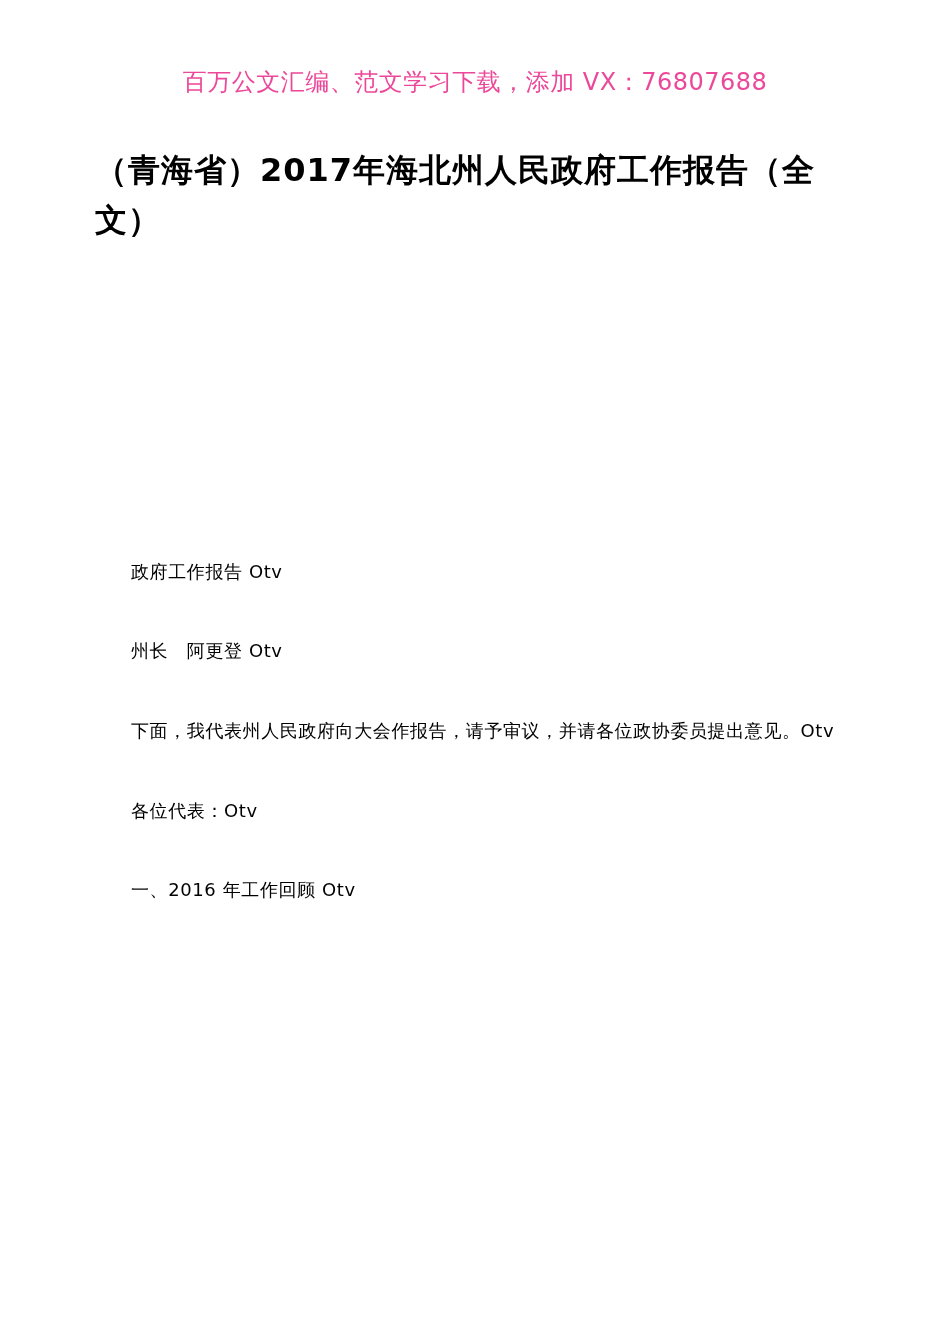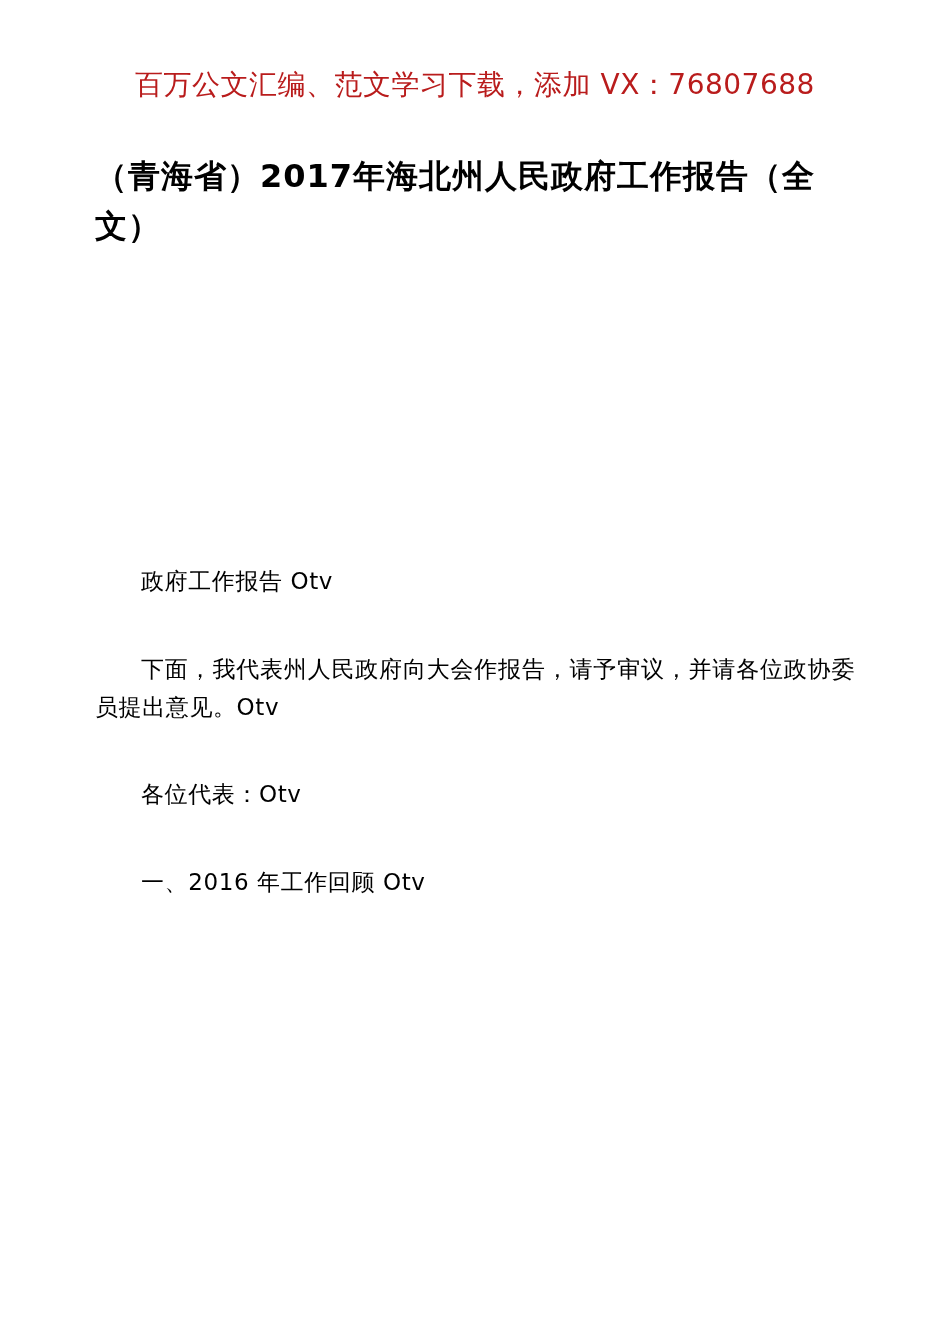--- a/index.html
+++ b/index.html
@@ -16,41 +16,41 @@
     overflow: hidden;
   }
   .page {
     width: 950px;
     height: 1344px;
     box-sizing: border-box;
     padding: 0 95px;
     position: relative;
   }
   .watermark {
-    color: #b91c1c;
-    font-size: 28px;
+    color: #ec4899;
+    font-size: 24px;
     letter-spacing: 0.5px;
     text-align: center;
     padding-top: 66px;
     font-family: "DejaVu Sans", "Liberation Sans", sans-serif;
     white-space: nowrap;
   }
   .doc-title {
     margin-top: 48px;
     font-size: 32px;
     font-weight: bold;
     line-height: 1.55;
     letter-spacing: 1px;
     font-family: "DejaVu Sans", "Liberation Sans", sans-serif;
   }
   .spacer {
     height: 290px;
   }
   .body-block {
-    font-size: 23px;
+    font-size: 18px;
     line-height: 1.65;
     letter-spacing: 0.6px;
   }
   .para {
     margin: 0 0 50px 0;
     text-indent: 2em;
     text-align: justify;
   }
   .para:last-child {
     margin-bottom: 0;
@@ -62,18 +62,19 @@
 <div class="page">
 
   <div class="watermark">百万公文汇编、范文学习下载，添加 VX：76807688</div>
 
   <h1 class="doc-title">（青海省）2017年海北州人民政府工作报告（全文）</h1>
 
   <div class="spacer"></div>
 
   <div class="body-block">
     <p class="para">政府工作报告 Otv</p>
+    <p class="para">州长　阿更登 Otv</p>
     <p class="para">下面，我代表州人民政府向大会作报告，请予审议，并请各位政协委员提出意见。Otv</p>
     <p class="para">各位代表：Otv</p>
     <p class="para">一、2016 年工作回顾 Otv</p>
   </div>
 
 </div>
 
 </body></html>

